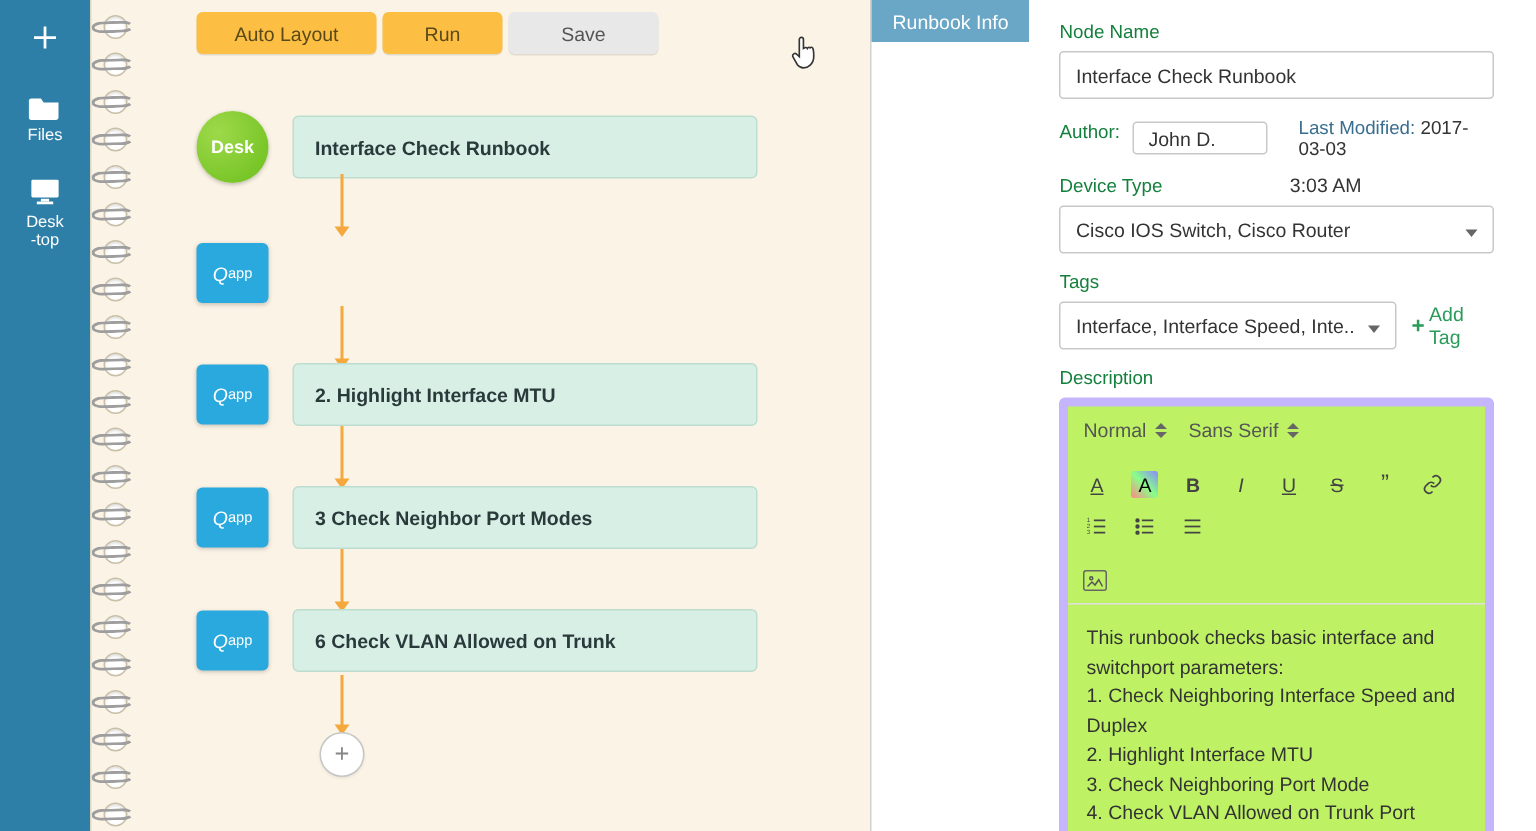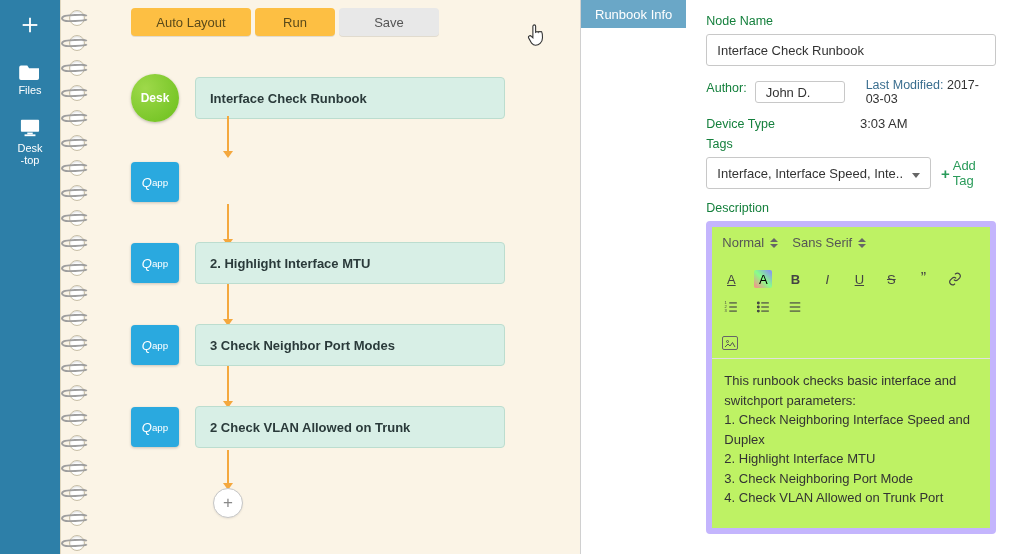--- a/index.html
+++ b/index.html
@@ -450,21 +450,21 @@
           <div class="step-box">2. Highlight Interface MTU</div>
           <div class="connector"></div>
         </div>
         <div class="flow-row">
           <div class="node-qapp">Q<sub>app</sub></div>
           <div class="step-box">3 Check Neighbor Port Modes</div>
           <div class="connector"></div>
         </div>
         <div class="flow-row">
           <div class="node-qapp">Q<sub>app</sub></div>
-          <div class="step-box">2 Check VLAN Allowed on Trunk</div>
+          <div class="step-box">6 Check VLAN Allowed on Trunk</div>
         </div>
         <div style="margin-left: 70px; position: relative;">
           <div class="connector" style="position: absolute; left: 26px; top: -38px; height: 34px;"></div>
           <div class="add-node" style="margin-left: 12px;">+</div>
         </div>
       </div>
   </div>
 
   <div class="panel">
     <div class="panel-head">Runbook Info</div>
@@ -484,20 +484,26 @@
           <span>Last Modified:</span>
           <span class="mod-val">2017-03-03</span>
         </div>
       </div>
 
       <div class="devtype-row">
         <span class="label" style="margin:0">Device Type</span>
         <span class="mod-val">3:03 AM</span>
       </div>
 
+      <div class="field">
+        <div class="select">
+          <span>Cisco IOS Switch, Cisco Router</span>
+          <span class="chev"></span>
+        </div>
+      </div>
 
       <div class="field">
         <span class="label">Tags</span>
         <div class="tags-row">
           <div class="select">
             <span>Interface, Interface Speed, Inte..</span>
             <span class="chev"></span>
           </div>
           <span class="add-tag">
             <span class="plus">+</span>

